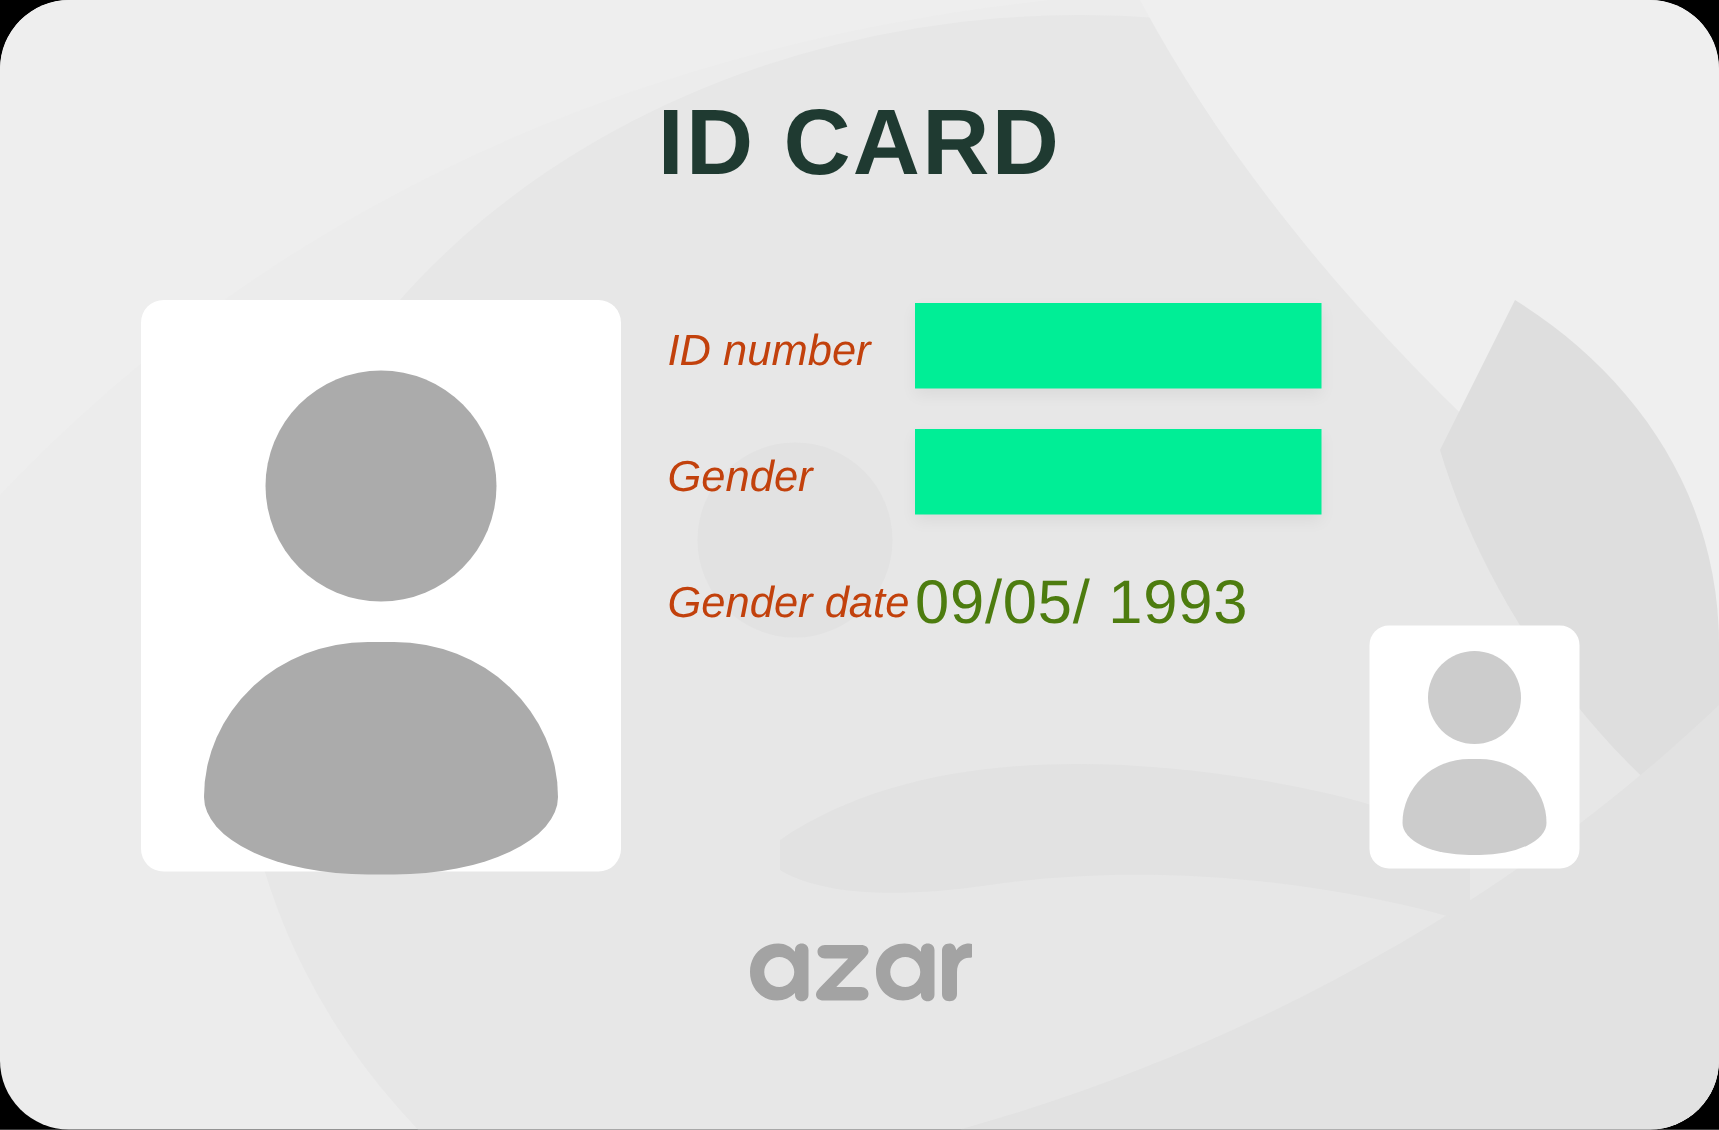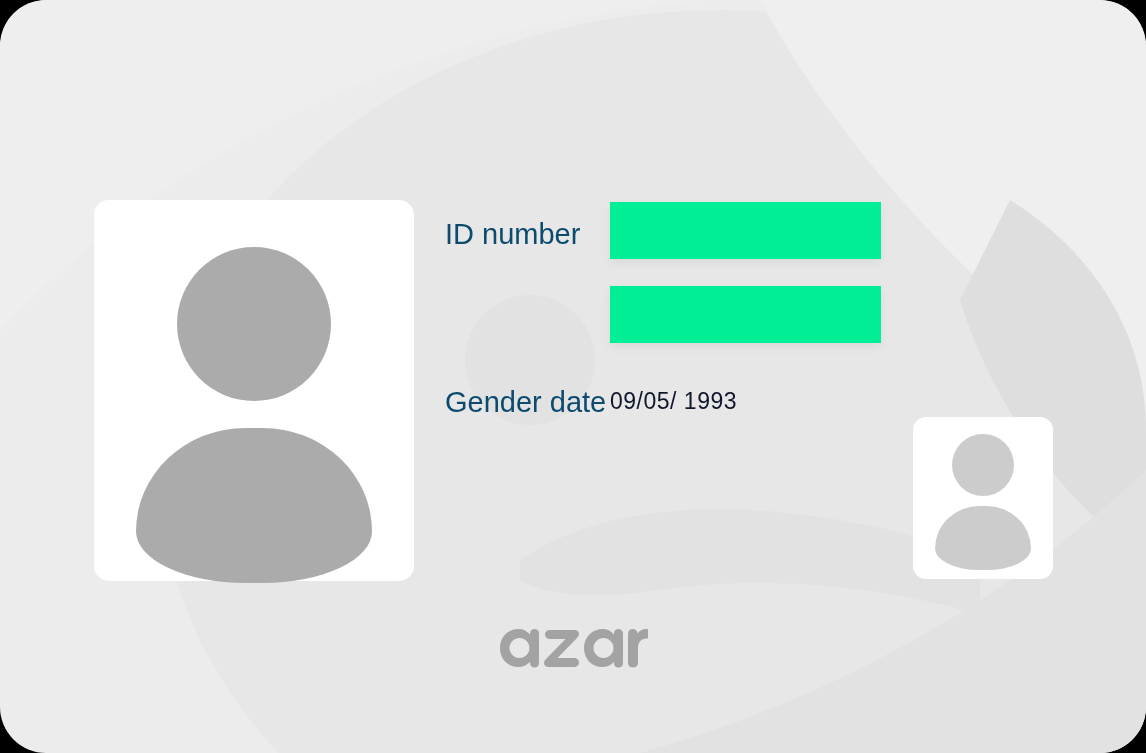--- a/index.html
+++ b/index.html
@@ -120,36 +120,37 @@
   }
   .field-row {
     position: relative;
     height: 84px;
   }
   .field-label {
     position: absolute;
     left: 0;
     top: 16px;
     font-size: 29px;
-    color: #0c4a6e;
+    font-style: italic;
+    color: #c2410c;
     white-space: nowrap;
     line-height: 36px;
   }
   .field-bar {
     position: absolute;
     top: 2px;
     height: 57px;
     background: #00EE96;
     box-shadow: 0 4px 10px rgba(0,0,0,0.055);
   }
   .field-value {
     position: absolute;
     top: 14px;
-    font-size: 23px;
-    color: #0f172a;
+    font-size: 41px;
+    color: #4d7c0f;
     white-space: nowrap;
     line-height: 38px;
     letter-spacing: 0.5px;
   }
 
   
   #row-id-number   .field-bar { left: 165px; width: 271px; }
   #row-name        .field-bar { left: 165px; width: 271px; }
   #row-gender      .field-bar { left: 165px; width: 271px; }
   #row-birth-date  .field-value { left: 165px; }
@@ -187,35 +188,37 @@
       <path d="M1146 470 C1010 600 830 700 640 753 L1146 753 Z" fill="#E2E2E2"></path>
 
       <circle cx="530" cy="360" r="65" fill="#E2E2E2"></circle>
 
       <path d="M520 560 C600 505 720 500 840 520 C900 530 950 545 980 565 L980 615 C880 585 760 575 660 590 C590 600 545 595 520 580 Z" fill="#E2E2E2"></path>
 
       <path d="M0 330 C180 140 420 30 700 0 L0 0 Z" fill="#EEEEEE"></path>
     </g>
   </svg>
 
+  <div id="card-title">ID CARD</div>
 
   <div id="photo-frame">
     <div class="av-head"></div>
     <div class="av-body"></div>
   </div>
 
   <div id="fields">
 
     <div class="field-row" id="row-id-number">
       <span class="field-label">ID number</span>
       <span class="field-bar"></span>
     </div>
 
 
     <div class="field-row" id="row-gender">
+      <span class="field-label">Gender</span>
       <span class="field-bar"></span>
     </div>
 
     <div class="field-row" id="row-birth-date">
       <span class="field-label">Gender date</span>
       <span class="field-value">09/05/ 1993</span>
     </div>
 
 
   </div>

